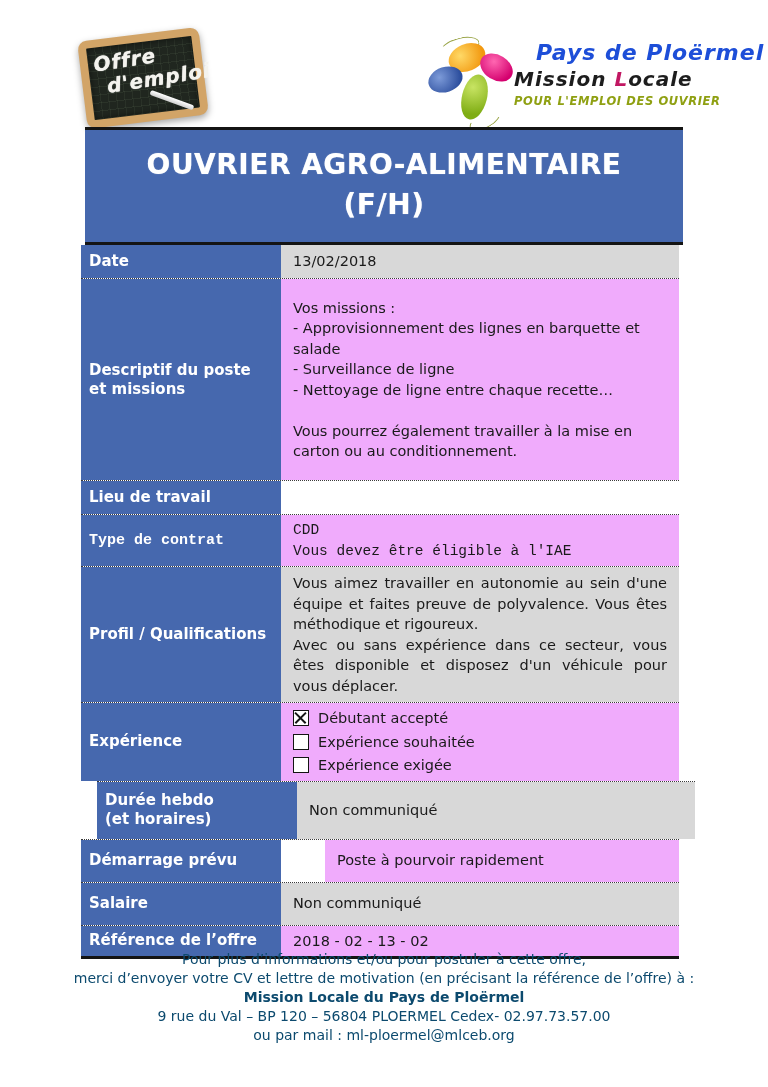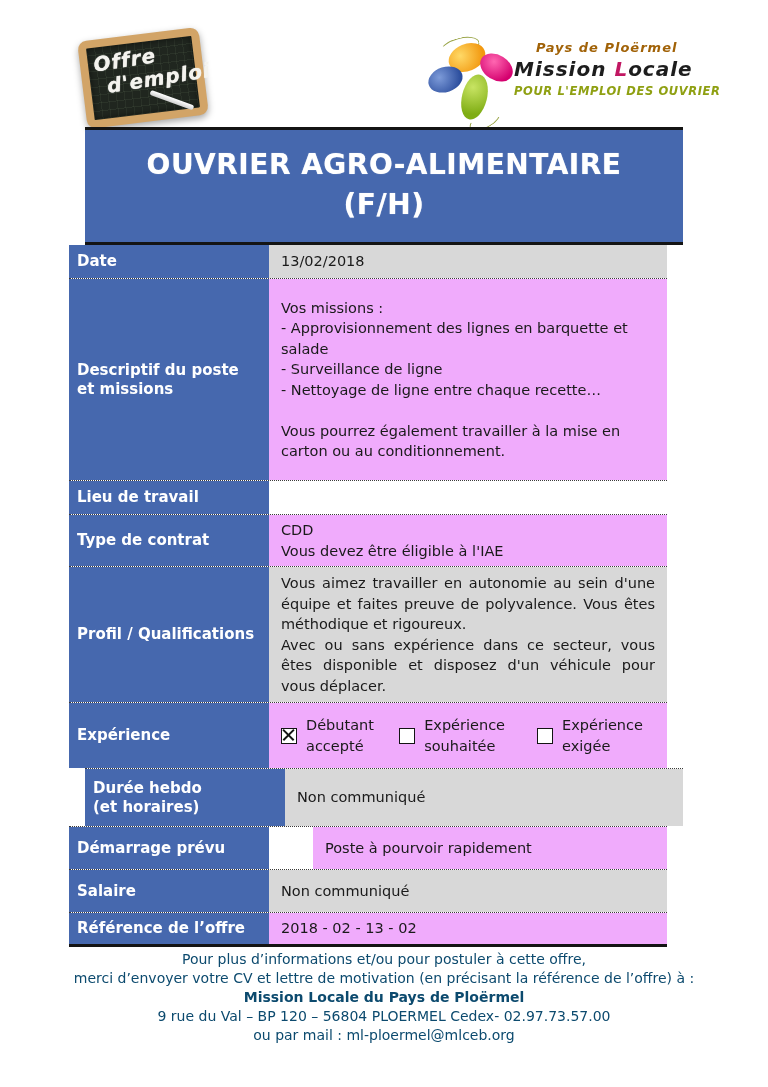--- a/index.html
+++ b/index.html
@@ -78,22 +78,22 @@
     transform: rotate(14deg);
   }
   .balloon-arc {
     position: absolute; border: 1px solid #9aa548; border-radius: 50%;
     border-bottom-color: transparent; border-left-color: transparent;
   }
   .arc1 { left: 12px; top: 0px; width: 40px; height: 18px; transform: rotate(-15deg); }
   .arc2 { left: 40px; bottom: 2px; width: 34px; height: 16px; transform: rotate(150deg); }
   .logo-text { position: absolute; left: 86px; top: 2px; width: 180px; }
   .logo-region {
-    color: #a16207; font-style: italic; font-weight: bold;
-    font-size: 13px; letter-spacing: 1px; padding-left: 22px;
+    color: #1d4ed8; font-style: italic; font-weight: bold;
+    font-size: 22px; letter-spacing: 1px; padding-left: 22px;
     white-space: nowrap;
   }
   .logo-name {
     font-size: 20px; font-weight: bold; font-style: italic;
     color: #1d1d1d; letter-spacing: 1px; white-space: nowrap; margin-top: 2px;
   }
   .logo-name .red-l { color: #c11762; }
   .logo-tagline {
     color: #8fa012; font-style: italic; font-weight: bold;
     font-size: 11.5px; letter-spacing: 0.6px; white-space: nowrap; margin-top: 3px;
@@ -114,21 +114,21 @@
     font-weight: bold;
     font-size: 28px;
     line-height: 40px;
     letter-spacing: 0.5px;
     text-shadow: 0 0 1px rgba(255,255,255,.6);
   }
 
   
   .offer-table {
     position: absolute;
-    left: 69px; top: 245px; width: 598px;
+    left: 81px; top: 245px; width: 598px;
     border-bottom: 3px solid #141414;
   }
   .row { display: flex; width: 100%; }
   .row + .row { border-top: 1px dotted #3a3a3a; }
   .label-cell {
     width: 200px; flex: 0 0 200px;
     background: #4668ae;
     color: #ffffff;
     font-weight: bold;
     font-size: 15px;
@@ -144,30 +144,30 @@
     color: #1a1a1a;
     padding: 5px 12px;
     display: flex; align-items: center;
     white-space: pre-line;
   }
   .row.shaded .value-cell { background: #d8d8d8; }
   .row.plain  .value-cell { background: #f0abfc; }
   .r-date       { min-height: 33px; }
   .r-descriptif { min-height: 202px; }
   .r-lieu       { min-height: 34px; }
-  .r-type       { min-height: 46px; }
+  .r-type       { min-height: 46px; font-family: Liberation Mono, monospace; }
   .r-profil     { min-height: 136px; }
   .r-profil .value-cell > div { text-align: justify; }
   .r-experience { min-height: 66px; }
   .r-duree      { min-height: 58px; margin-left: 16px; }
   .r-demarrage  { min-height: 43px; gap: 44px; }
   .r-salaire    { min-height: 43px; }
   .r-reference  { min-height: 31px; }
 
-  .check-list { display: flex; flex-direction: row; gap: 3px; }
+  .check-list { display: flex; flex-direction: column; gap: 3px; }
   .check-item { display: flex; align-items: center; }
   .checkbox {
     width: 16px; height: 16px;
     border: 1.6px solid #141414;
     margin-right: 9px;
     position: relative;
     background: #ffffff;
     flex: 0 0 16px;
   }
   .checkbox.checked::before, .checkbox.checked::after {

